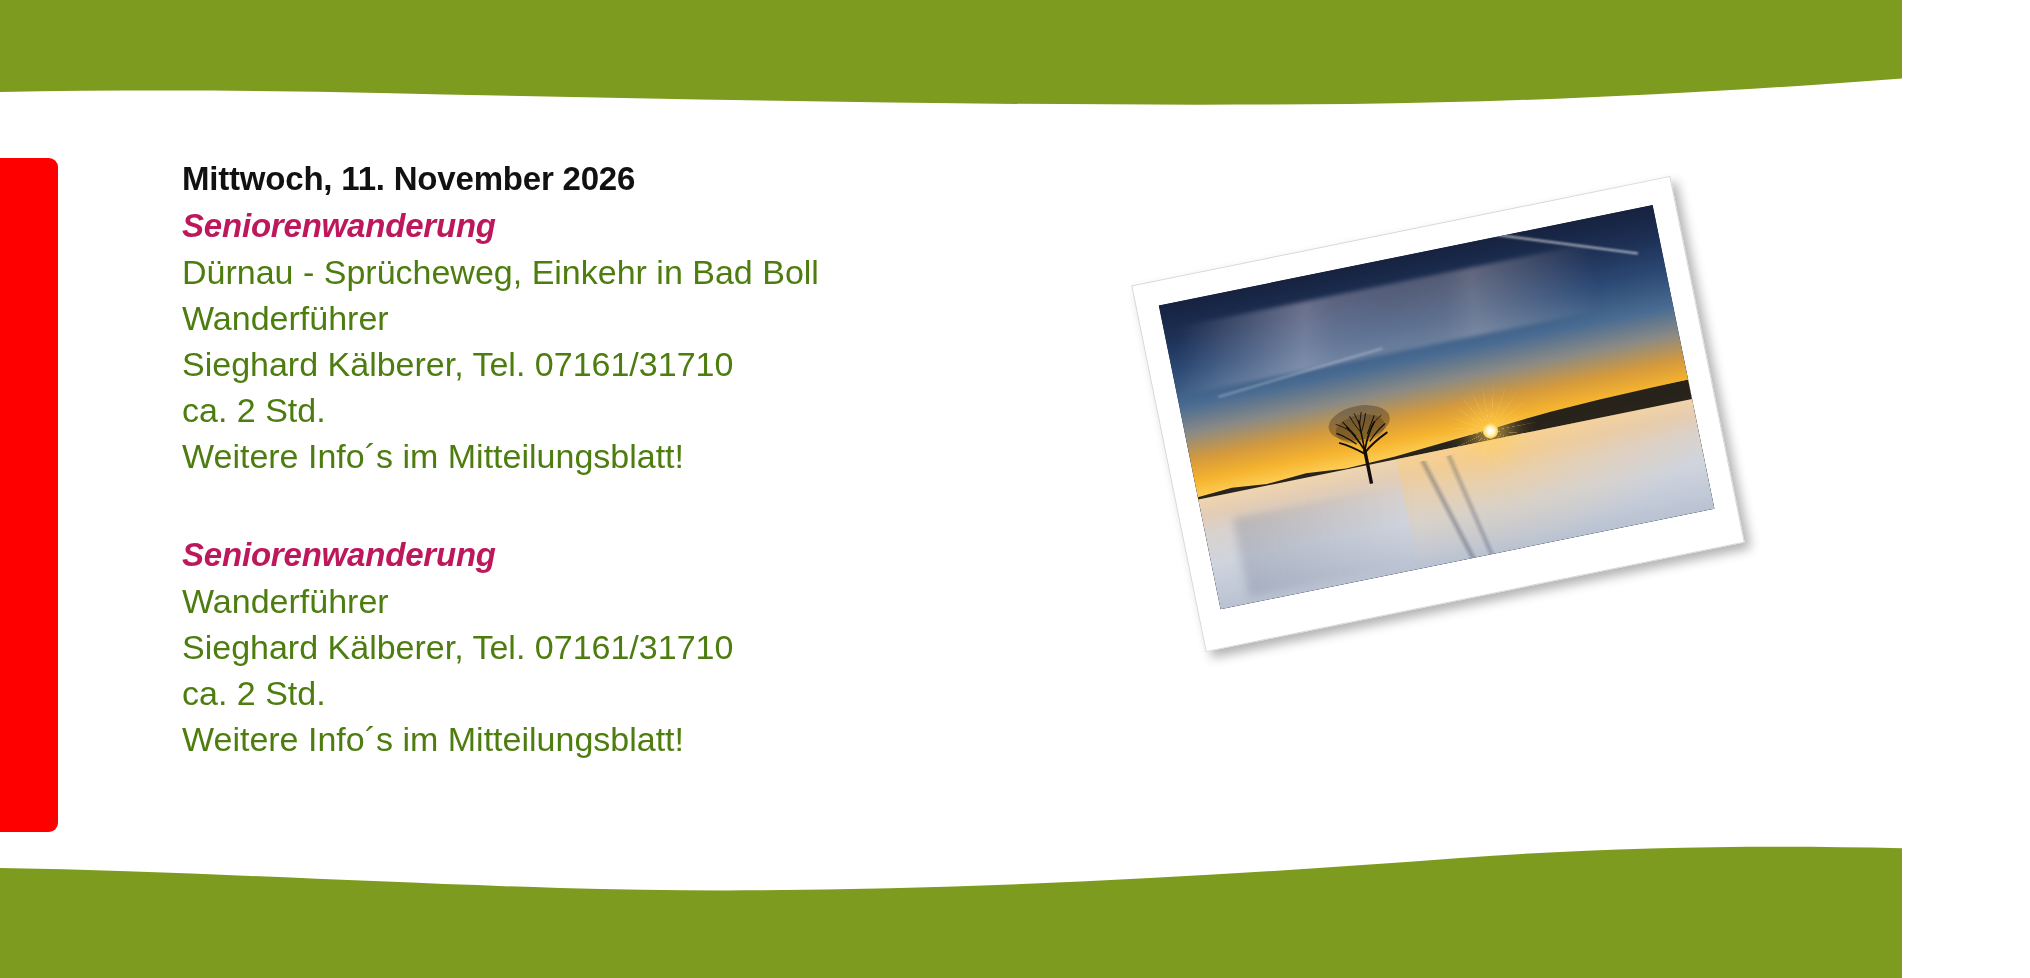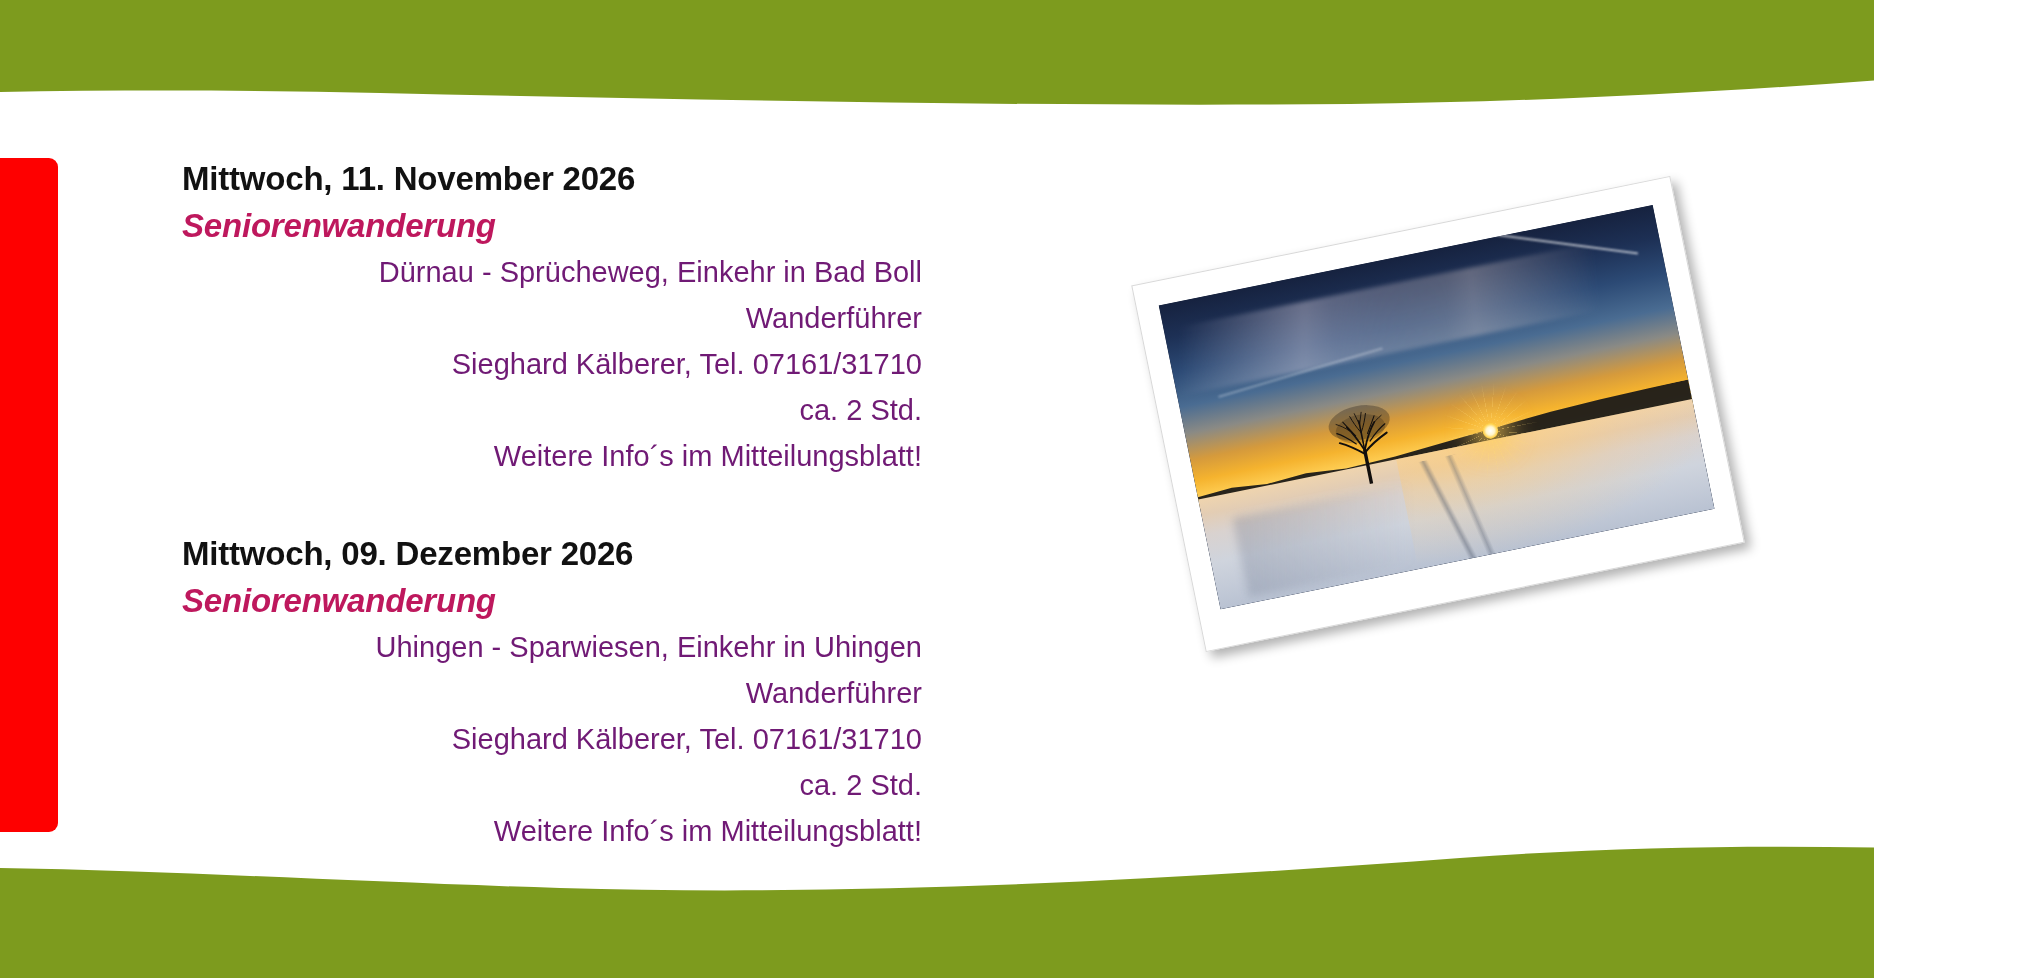--- a/index.html
+++ b/index.html
@@ -13,20 +13,21 @@
     overflow: hidden;
     font-family: "Liberation Sans", sans-serif;
   }
 
   #stage {
     position: relative;
     width: 1874px;
     height: 978px;
     background: #ffffff;
     overflow: hidden;
+    padding-left: 28px;
   }
 
   
   .wave-layer {
     position: absolute;
     left: 0;
     top: 0;
     width: 2030px;
     height: 978px;
     pointer-events: none;
@@ -66,26 +67,25 @@
   .event-title {
     font-size: 33px;
     font-weight: bold;
     font-style: italic;
     color: #be185d;
     line-height: 47px;
     white-space: nowrap;
     letter-spacing: -0.2px;
   }
   .event-line {
-    font-size: 29px;
+    font-size: 34px;
     font-weight: normal;
-    color: #701a75;
+    color: #4d7c0f;
     line-height: 46px;
     white-space: nowrap;
-    text-align: right;
   }
 
   
   #photo-frame {
     position: absolute;
     left: 1163px;
     top: 227px;
     width: 550px;
     height: 374px;
     background: #ffffff;
@@ -233,23 +233,21 @@
       <div class="event-date">Mittwoch, 11. November 2026</div>
       <div class="event-title">Seniorenwanderung</div>
       <div class="event-line">Dürnau - Sprücheweg, Einkehr in Bad Boll</div>
       <div class="event-line">Wanderführer</div>
       <div class="event-line">Sieghard Kälberer, Tel. 07161/31710</div>
       <div class="event-line">ca. 2 Std.</div>
       <div class="event-line">Weitere Info´s im Mitteilungsblatt!</div>
     </div>
 
     <div class="event-block">
-      <div class="event-date">Mittwoch, 09. Dezember 2026</div>
       <div class="event-title">Seniorenwanderung</div>
-      <div class="event-line">Uhingen - Sparwiesen, Einkehr in Uhingen</div>
       <div class="event-line">Wanderführer</div>
       <div class="event-line">Sieghard Kälberer, Tel. 07161/31710</div>
       <div class="event-line">ca. 2 Std.</div>
       <div class="event-line">Weitere Info´s im Mitteilungsblatt!</div>
     </div>
 
   </div>
 
   <div id="photo-frame" title="Winterlandschaft mit einzelnem Baum bei Sonnenuntergang im Schnee">
     <div class="photo-inner">

